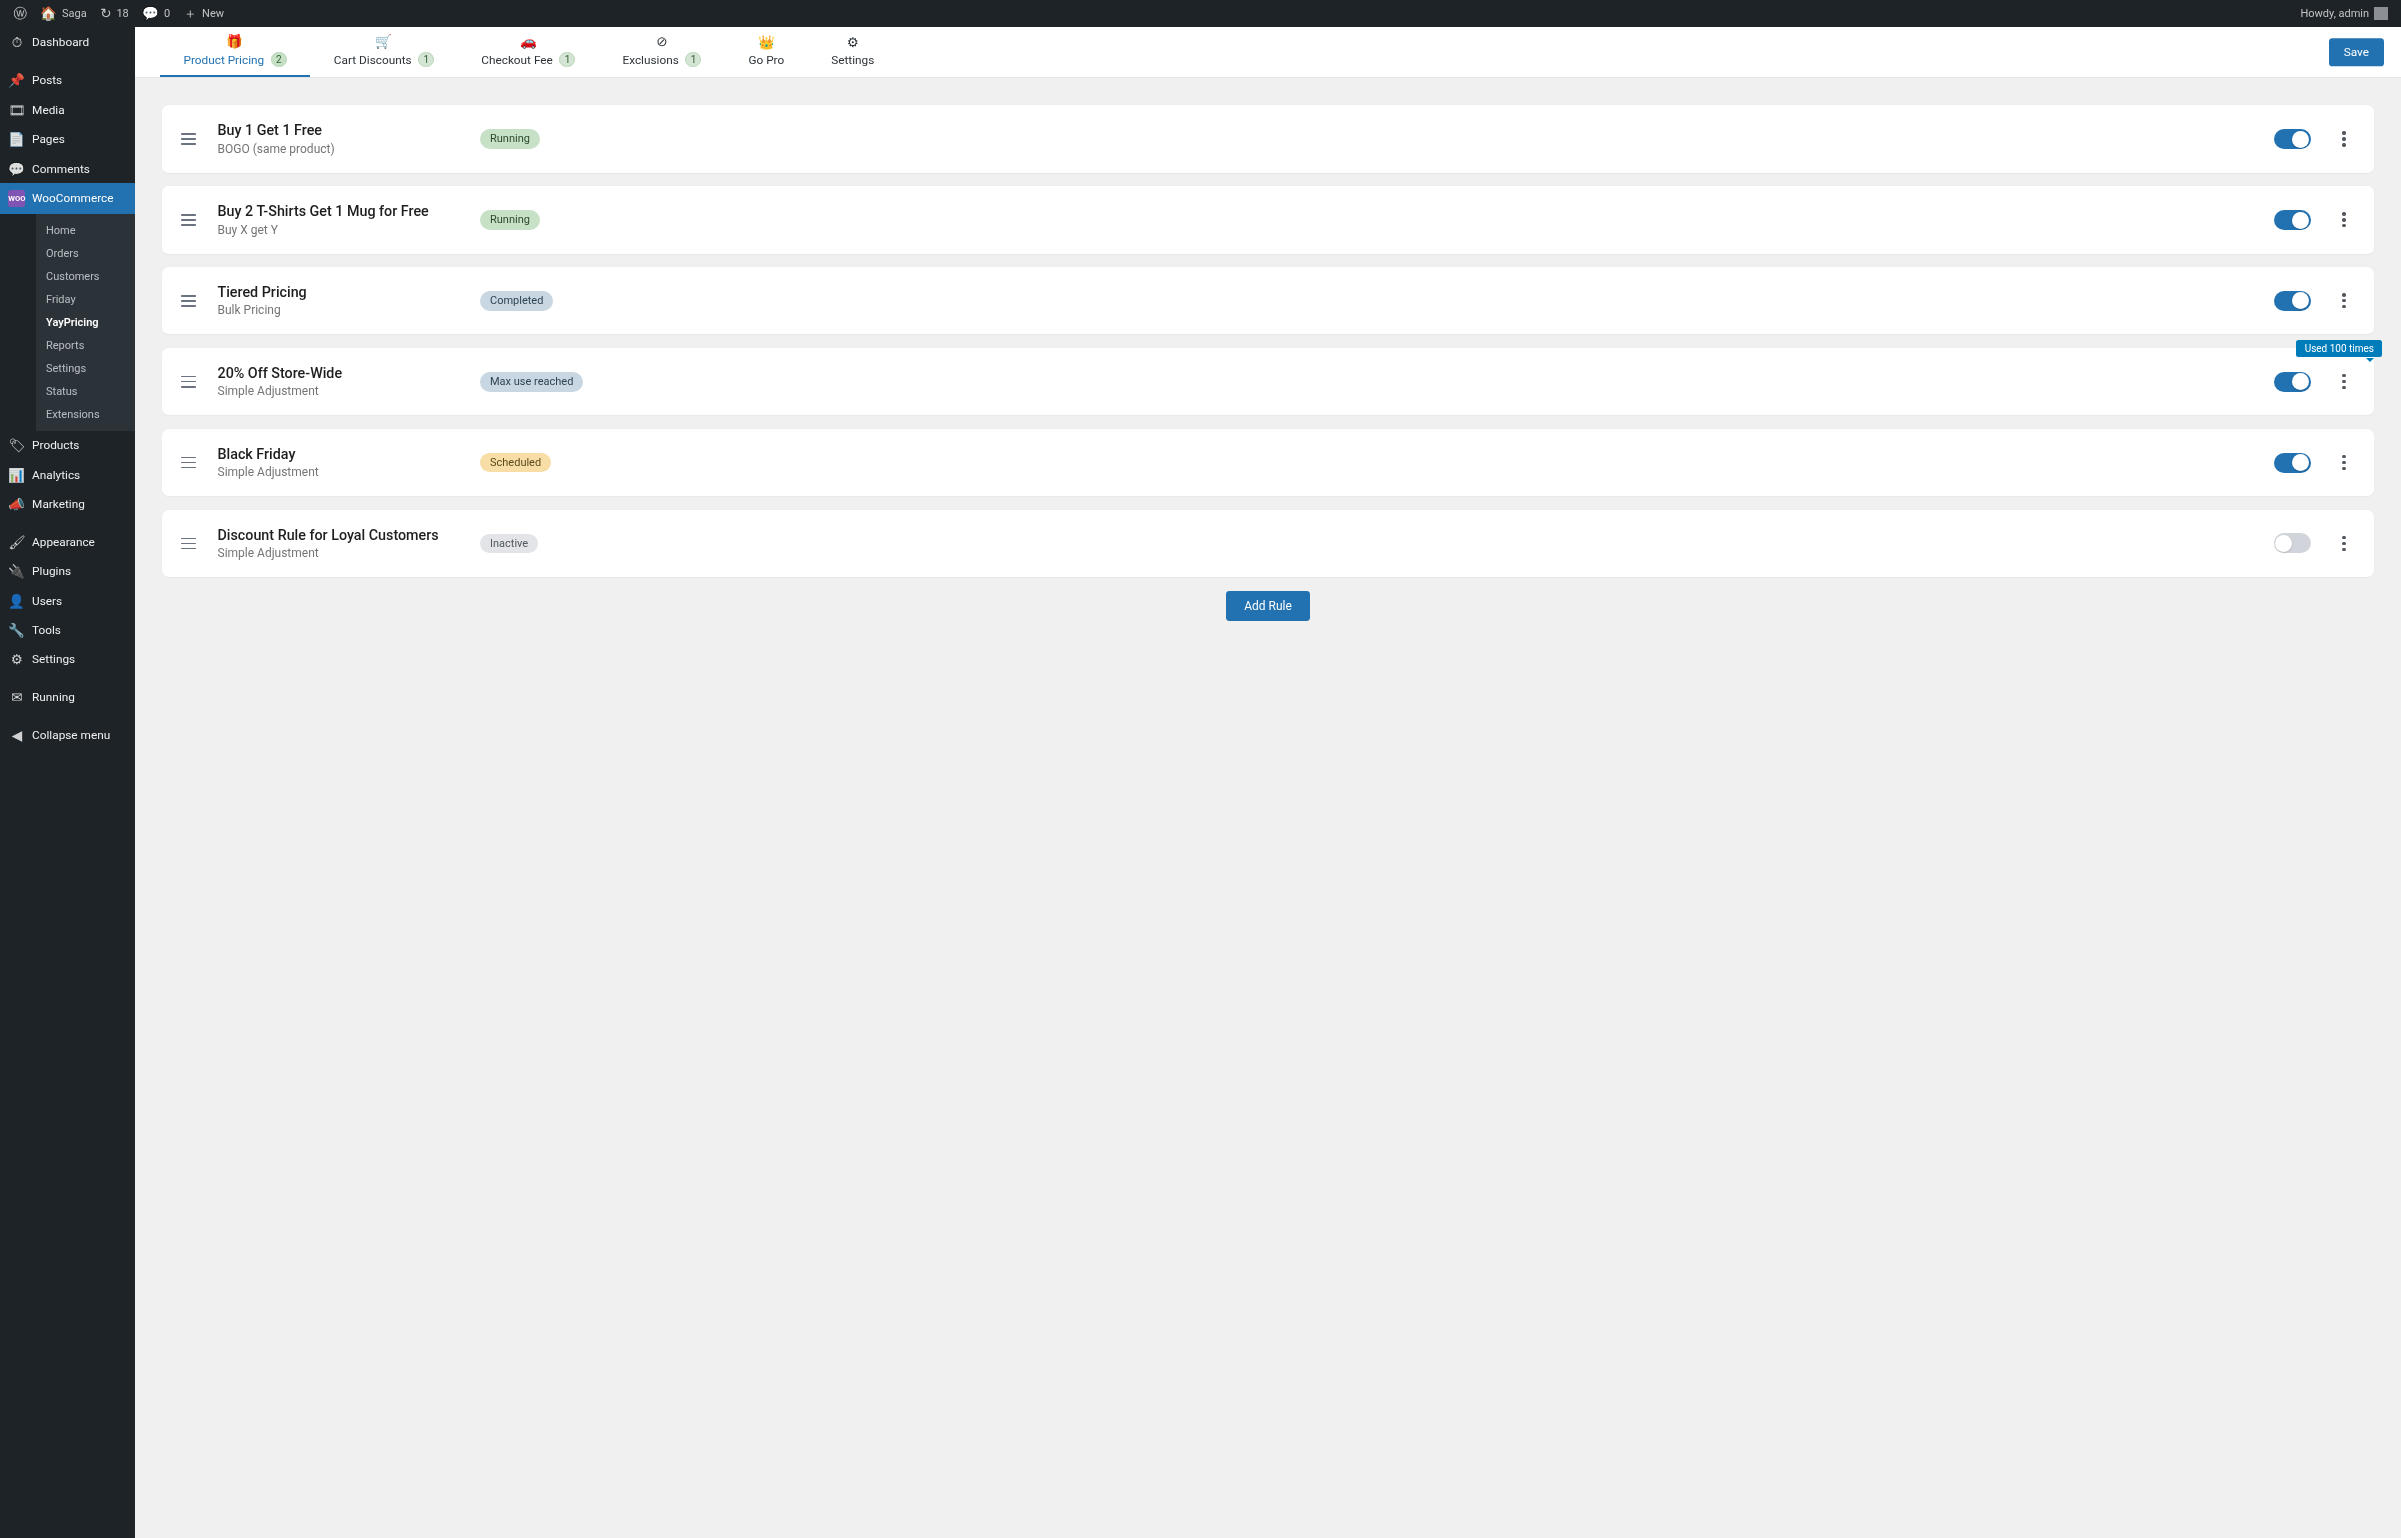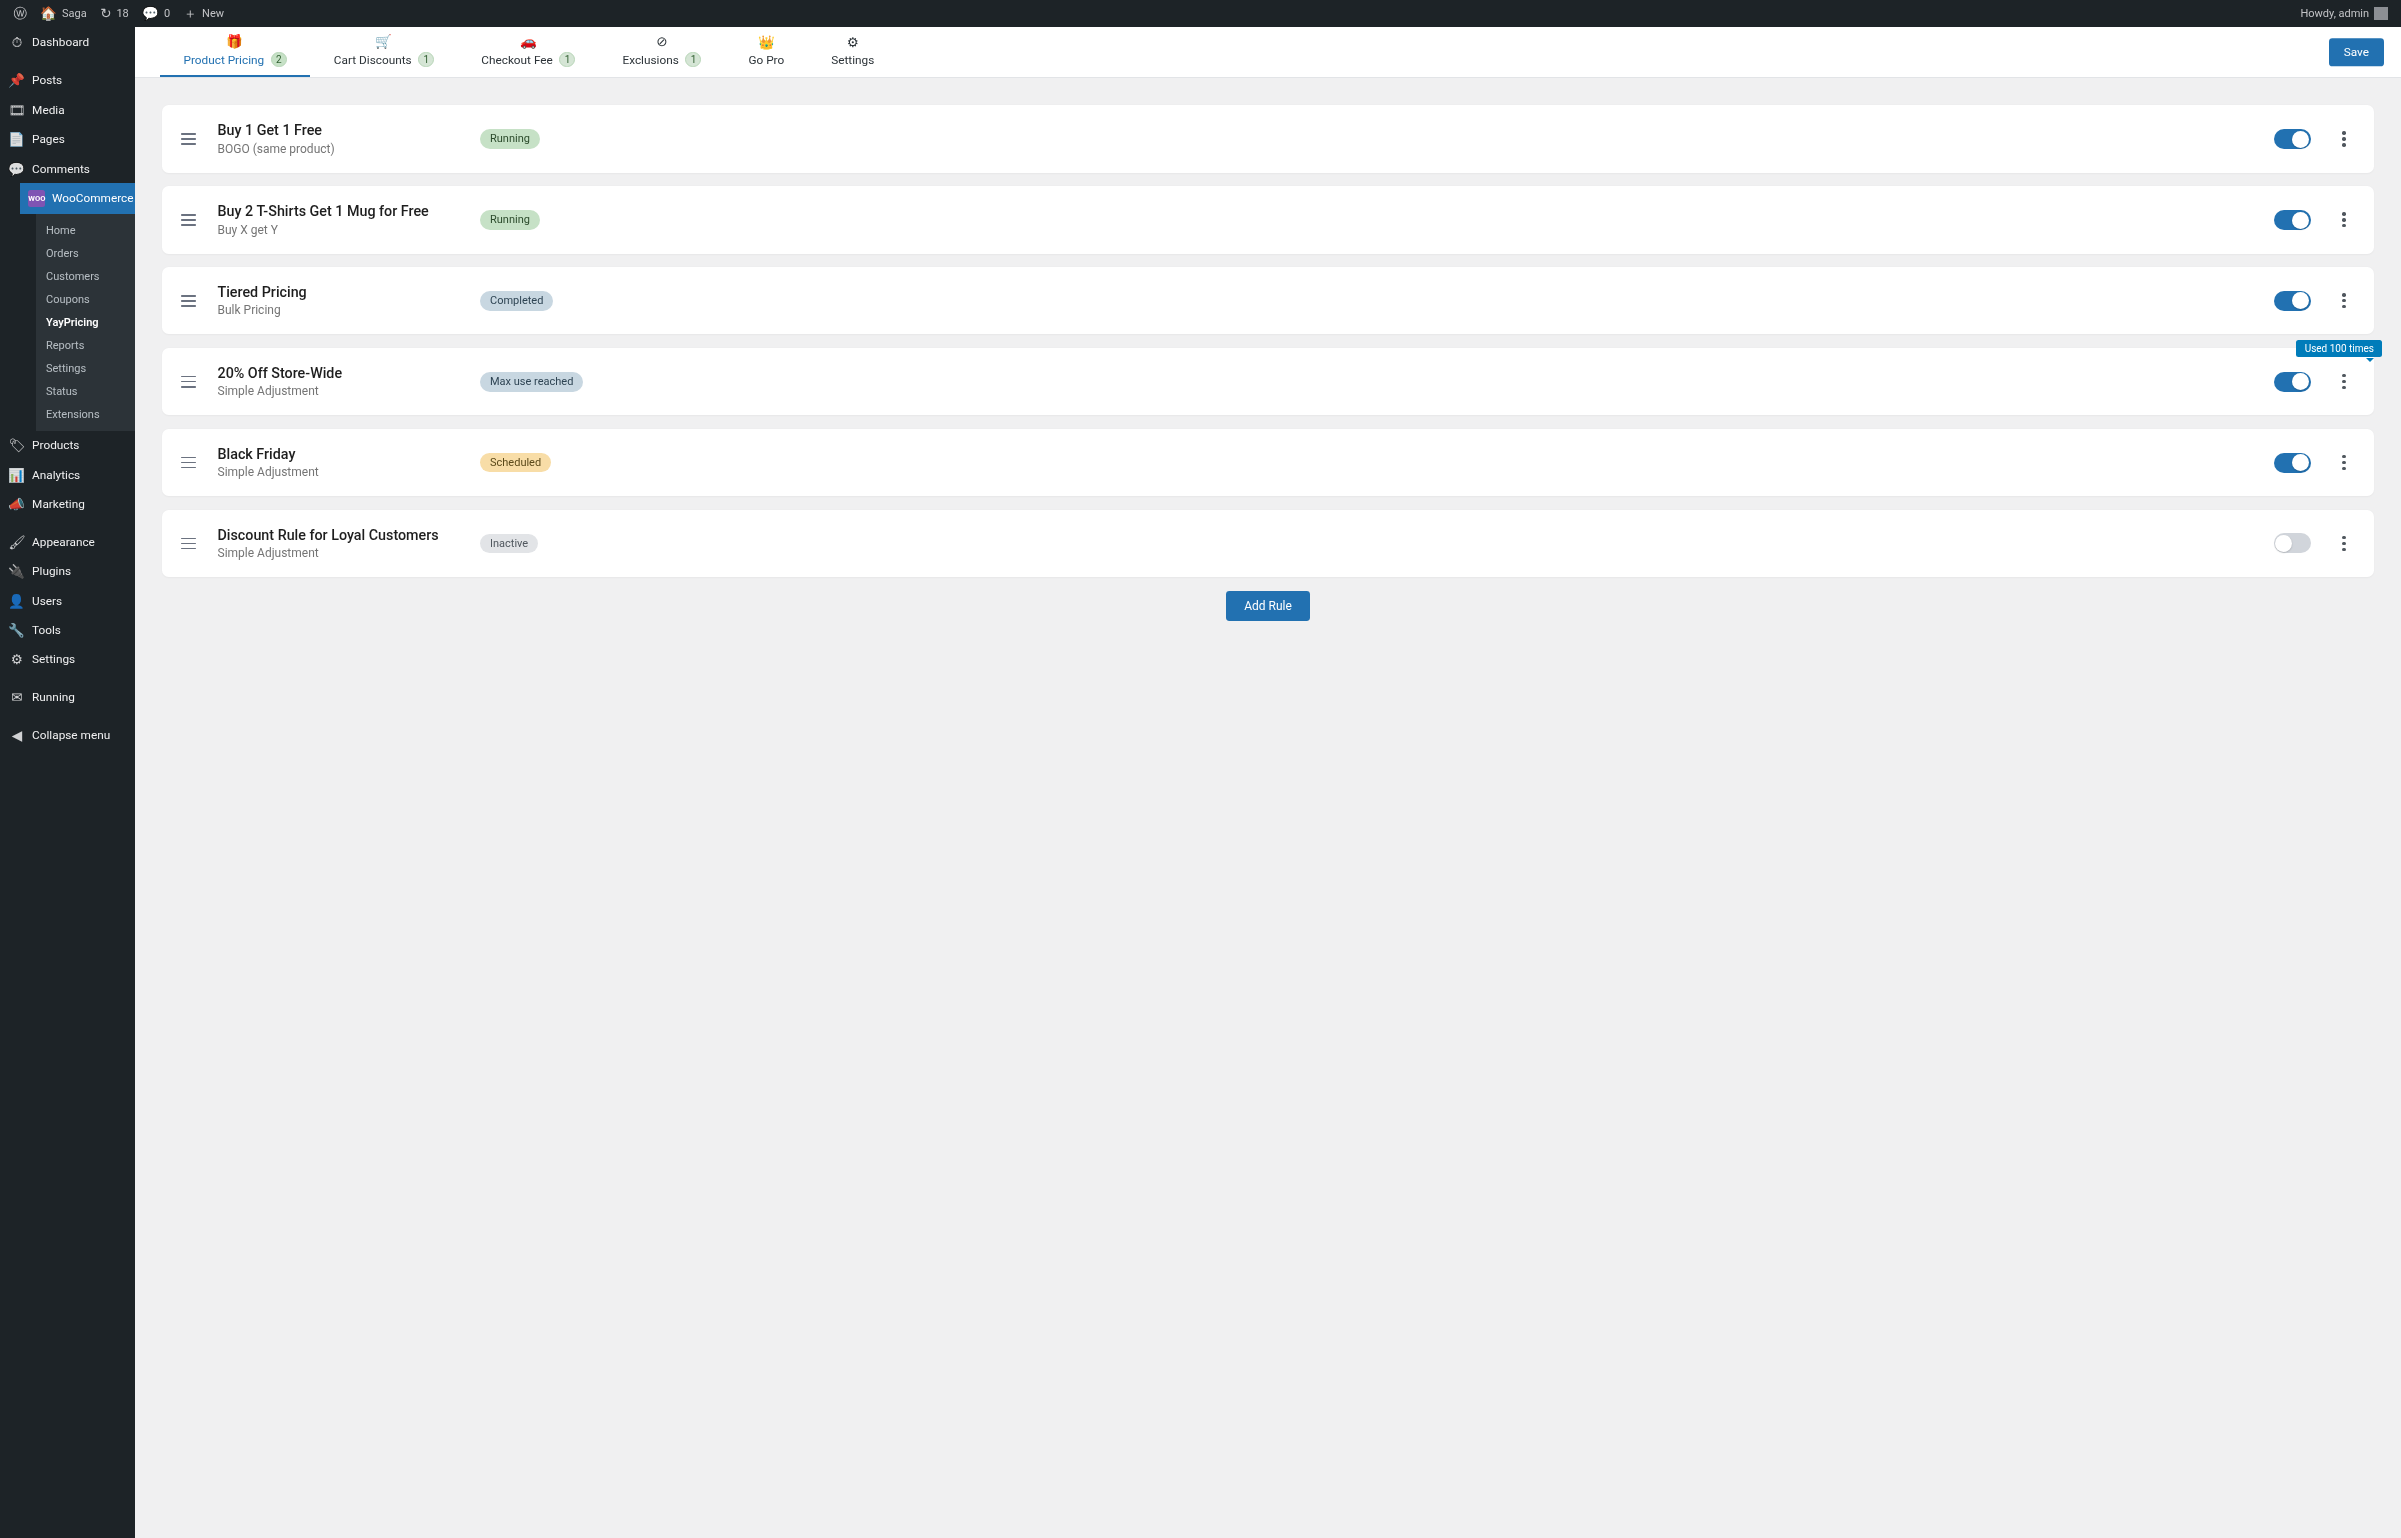--- a/index.html
+++ b/index.html
@@ -11,21 +11,21 @@
   .adminbar-left, .adminbar-right { display:flex; align-items:center; gap:0; }
   .adminbar-item { display:flex; align-items:center; gap:5px; padding:0 6.7px; height:27px; cursor:pointer; }
   .adminbar .ab-icon { font-size:13.5px; line-height:1; }
   .ab-avatar { width:13.5px; height:13.5px; background:#8c8f94; display:inline-block; }
 
   .shell { flex:1; display:flex; min-height:0; }
 
   
   .sidebar { width:135px; background:#1d2327; color:#f0f0f1; font-size:11.8px; display:flex; flex-direction:column; }
   .menu-item { display:flex; align-items:center; gap:6.7px; padding:6.7px 8.4px; color:#f0f0f1; cursor:pointer; min-height:29px; }
-  .menu-item.active { background:#2271b1; color:#fff; position:relative;margin-left:20px; }
+  .menu-item.active { background:#2271b1; color:#fff; position:relative; }
   .menu-item.active::after { content:""; position:absolute; right:-6.7px; top:50%; transform:translateY(-50%); border:6.7px solid transparent; border-right-color:#f0f0f1; }
   .menu-item .mi-icon { width:17px; text-align:center; font-size:13.5px; opacity:.85; }
   .woo-icon-badge { width:17px; height:17px; border-radius:2.5px; background:#7f54b3; color:#fff; font-size:7.6px; font-weight:700; display:flex; align-items:center; justify-content:center; }
   .submenu { background:#2c3338; padding:5px 0;margin-left:36px; }
   .submenu-item { padding:5px 10px; font-size:11px; color:rgba(240,246,252,.7); cursor:pointer; }
   .submenu-item.current { color:#fff; font-weight:600; }
   .menu-separator { height:8.4px; }
 
   
   .content { flex:1; background:#f0f0f1; overflow:auto; display:flex; flex-direction:column; }
@@ -128,21 +128,21 @@
         </div>
       </div>
     <div class="menu-item active">
       <span class="woo-icon-badge">WOO</span>
       <span>WooCommerce</span>
     </div>
     <div class="submenu" id="sidebar-submenu">
         <div class="submenu-item">Home</div>
         <div class="submenu-item">Orders</div>
         <div class="submenu-item">Customers</div>
-        <div class="submenu-item">Coupons</div>
+        <div class="submenu-item">Friday</div>
         <div class="submenu-item current">YayPricing</div>
         <div class="submenu-item">Reports</div>
         <div class="submenu-item">Settings</div>
         <div class="submenu-item">Status</div>
         <div class="submenu-item">Extensions</div>
       </div>
     <div id="sidebar-after">
         <div class="menu-item">
           <span class="mi-icon">🏷</span>
           <span>Products</span>

